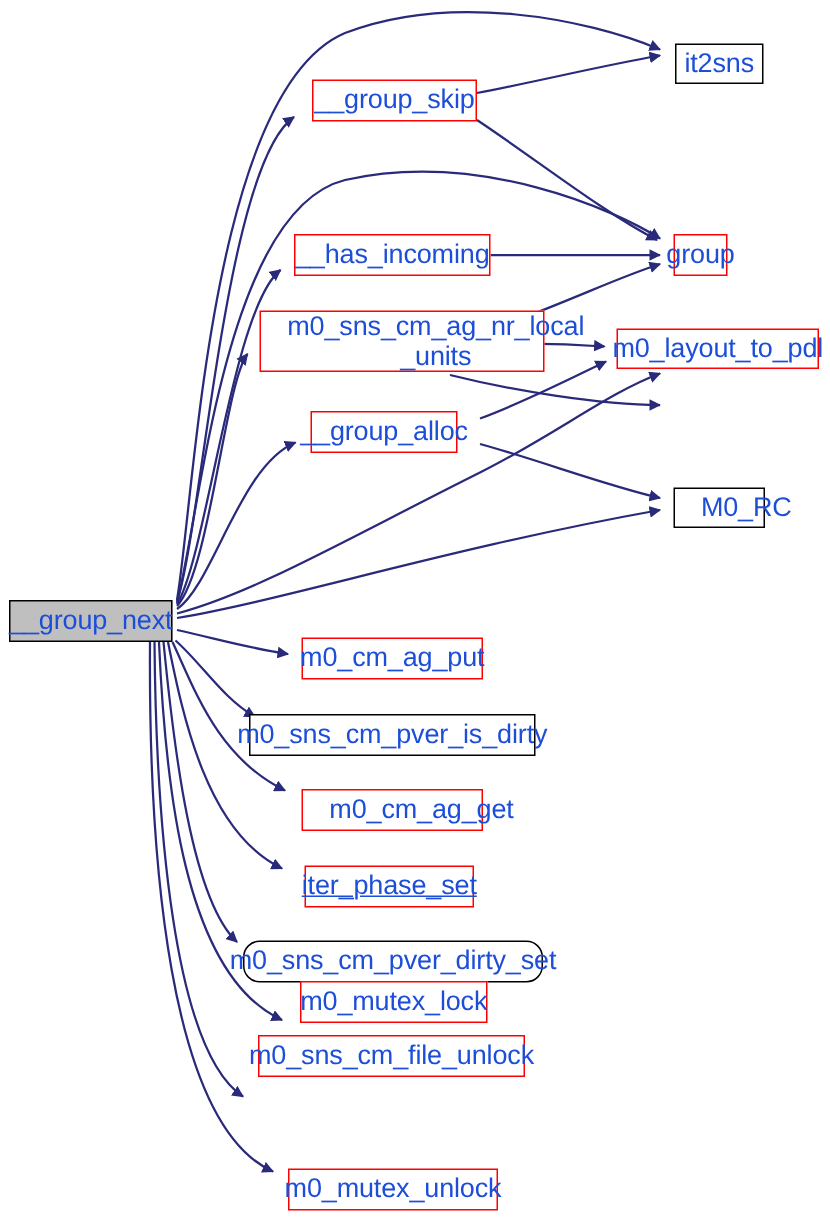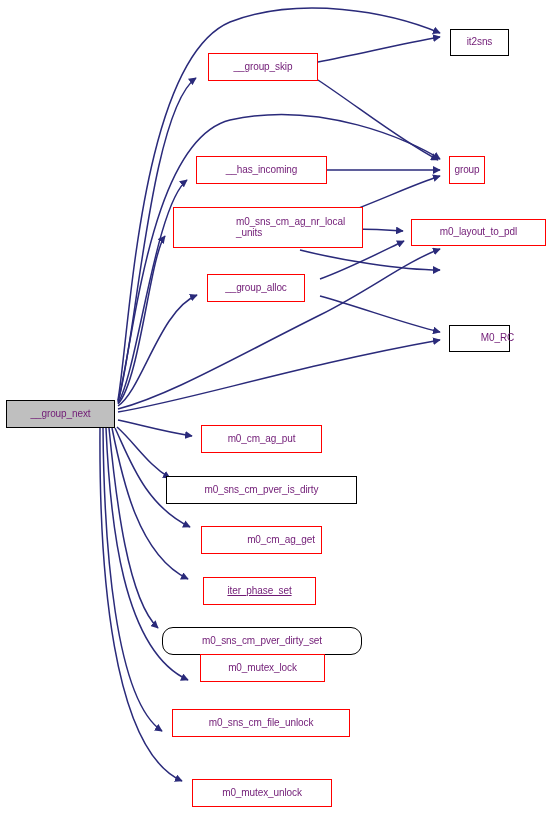--- a/index.html
+++ b/index.html
@@ -21,23 +21,24 @@
     top: 0;
     width: 553px;
     height: 813px;
   }
   .node {
     position: absolute;
     box-sizing: border-box;
     display: flex;
     align-items: center;
     justify-content: center;
-    font-size: 10px;
+    text-align: center;
+    font-size: 18px;
     line-height: 1.08;
-    color: #701a75;
+    color: #1d4ed8;
     background: #ffffff;
     border: 1.6px solid #ff0000;
     white-space: pre;
     letter-spacing: -0.1px;
     z-index: 5;
   }
   .node.black {
     border: 1.6px solid #000000;
   }
   .node.current {
@@ -95,16 +96,16 @@
 _units</span></div>
       <div class="node" style="left: 411px; top: 219px; width: 135px; height: 27px;"><span class="node-label">m0_layout_to_pdl</span></div>
       <div class="node" style="left: 207px; top: 274px; width: 98px; height: 28px;"><span class="node-label">__group_alloc</span></div>
       <div class="node black" style="left: 449px; top: 325px; width: 61px; height: 27px; padding-left: 36px;"><span class="node-label">M0_RC</span></div>
       <div class="node" style="left: 201px; top: 425px; width: 121px; height: 28px;"><span class="node-label">m0_cm_ag_put</span></div>
       <div class="node black" style="left: 166px; top: 476px; width: 191px; height: 28px;"><span class="node-label">m0_sns_cm_pver_is_dirty</span></div>
       <div class="node" style="left: 201px; top: 526px; width: 121px; height: 28px; padding-left: 39px;"><span class="node-label">m0_cm_ag_get</span></div>
       <div class="node" style="left: 203px; top: 577px; width: 113px; height: 28px; text-decoration: underline;"><span class="node-label">iter_phase_set</span></div>
       <div class="node black" style="left: 162px; top: 627px; width: 200px; height: 28px; border-radius: 11px;"><span class="node-label">m0_sns_cm_pver_dirty_set</span></div>
       <div class="node" style="left: 200px; top: 654px; width: 125px; height: 28px;"><span class="node-label">m0_mutex_lock</span></div>
-      <div class="node" style="left: 172px; top: 709px; width: 178px; height: 28px;"><span class="node-label">m0_sns_cm_file_unlock</span></div>
+      <div class="node" style="left: 172px; top: 690px; width: 178px; height: 28px;"><span class="node-label">m0_sns_cm_file_unlock</span></div>
       <div class="node" style="left: 192px; top: 779px; width: 140px; height: 28px;"><span class="node-label">m0_mutex_unlock</span></div>
     </div>
 </div>
 
 </body></html>

